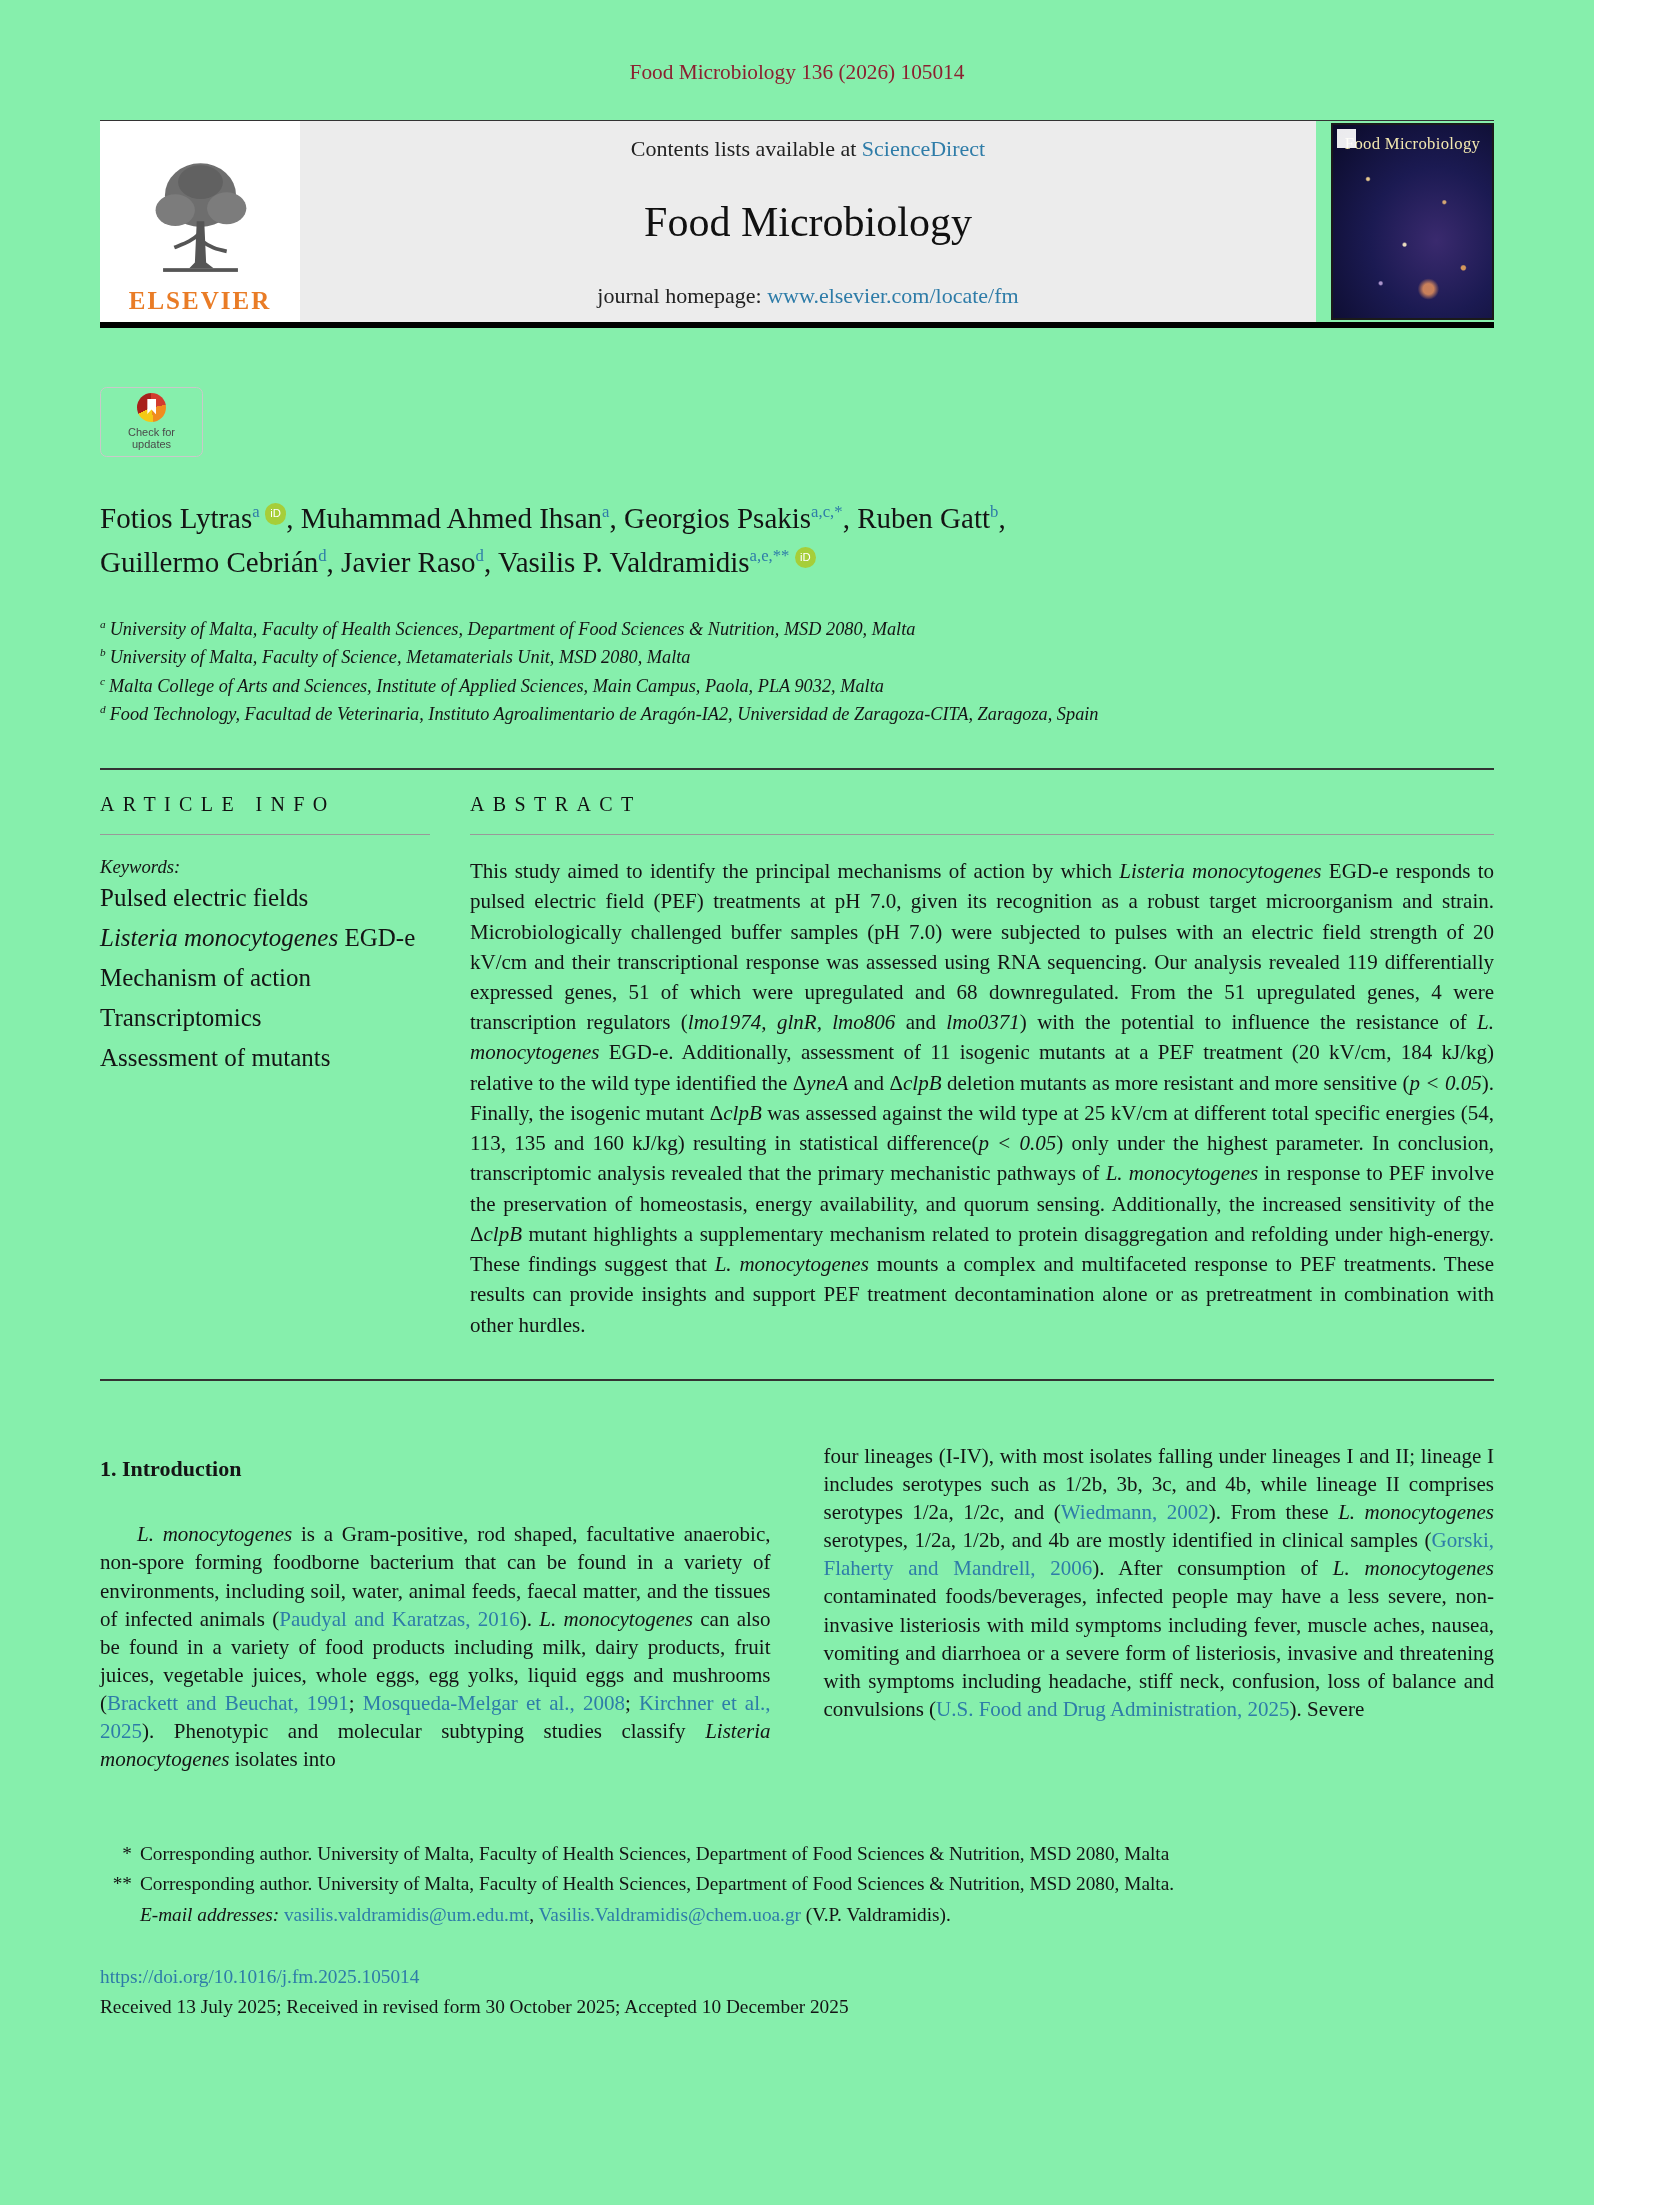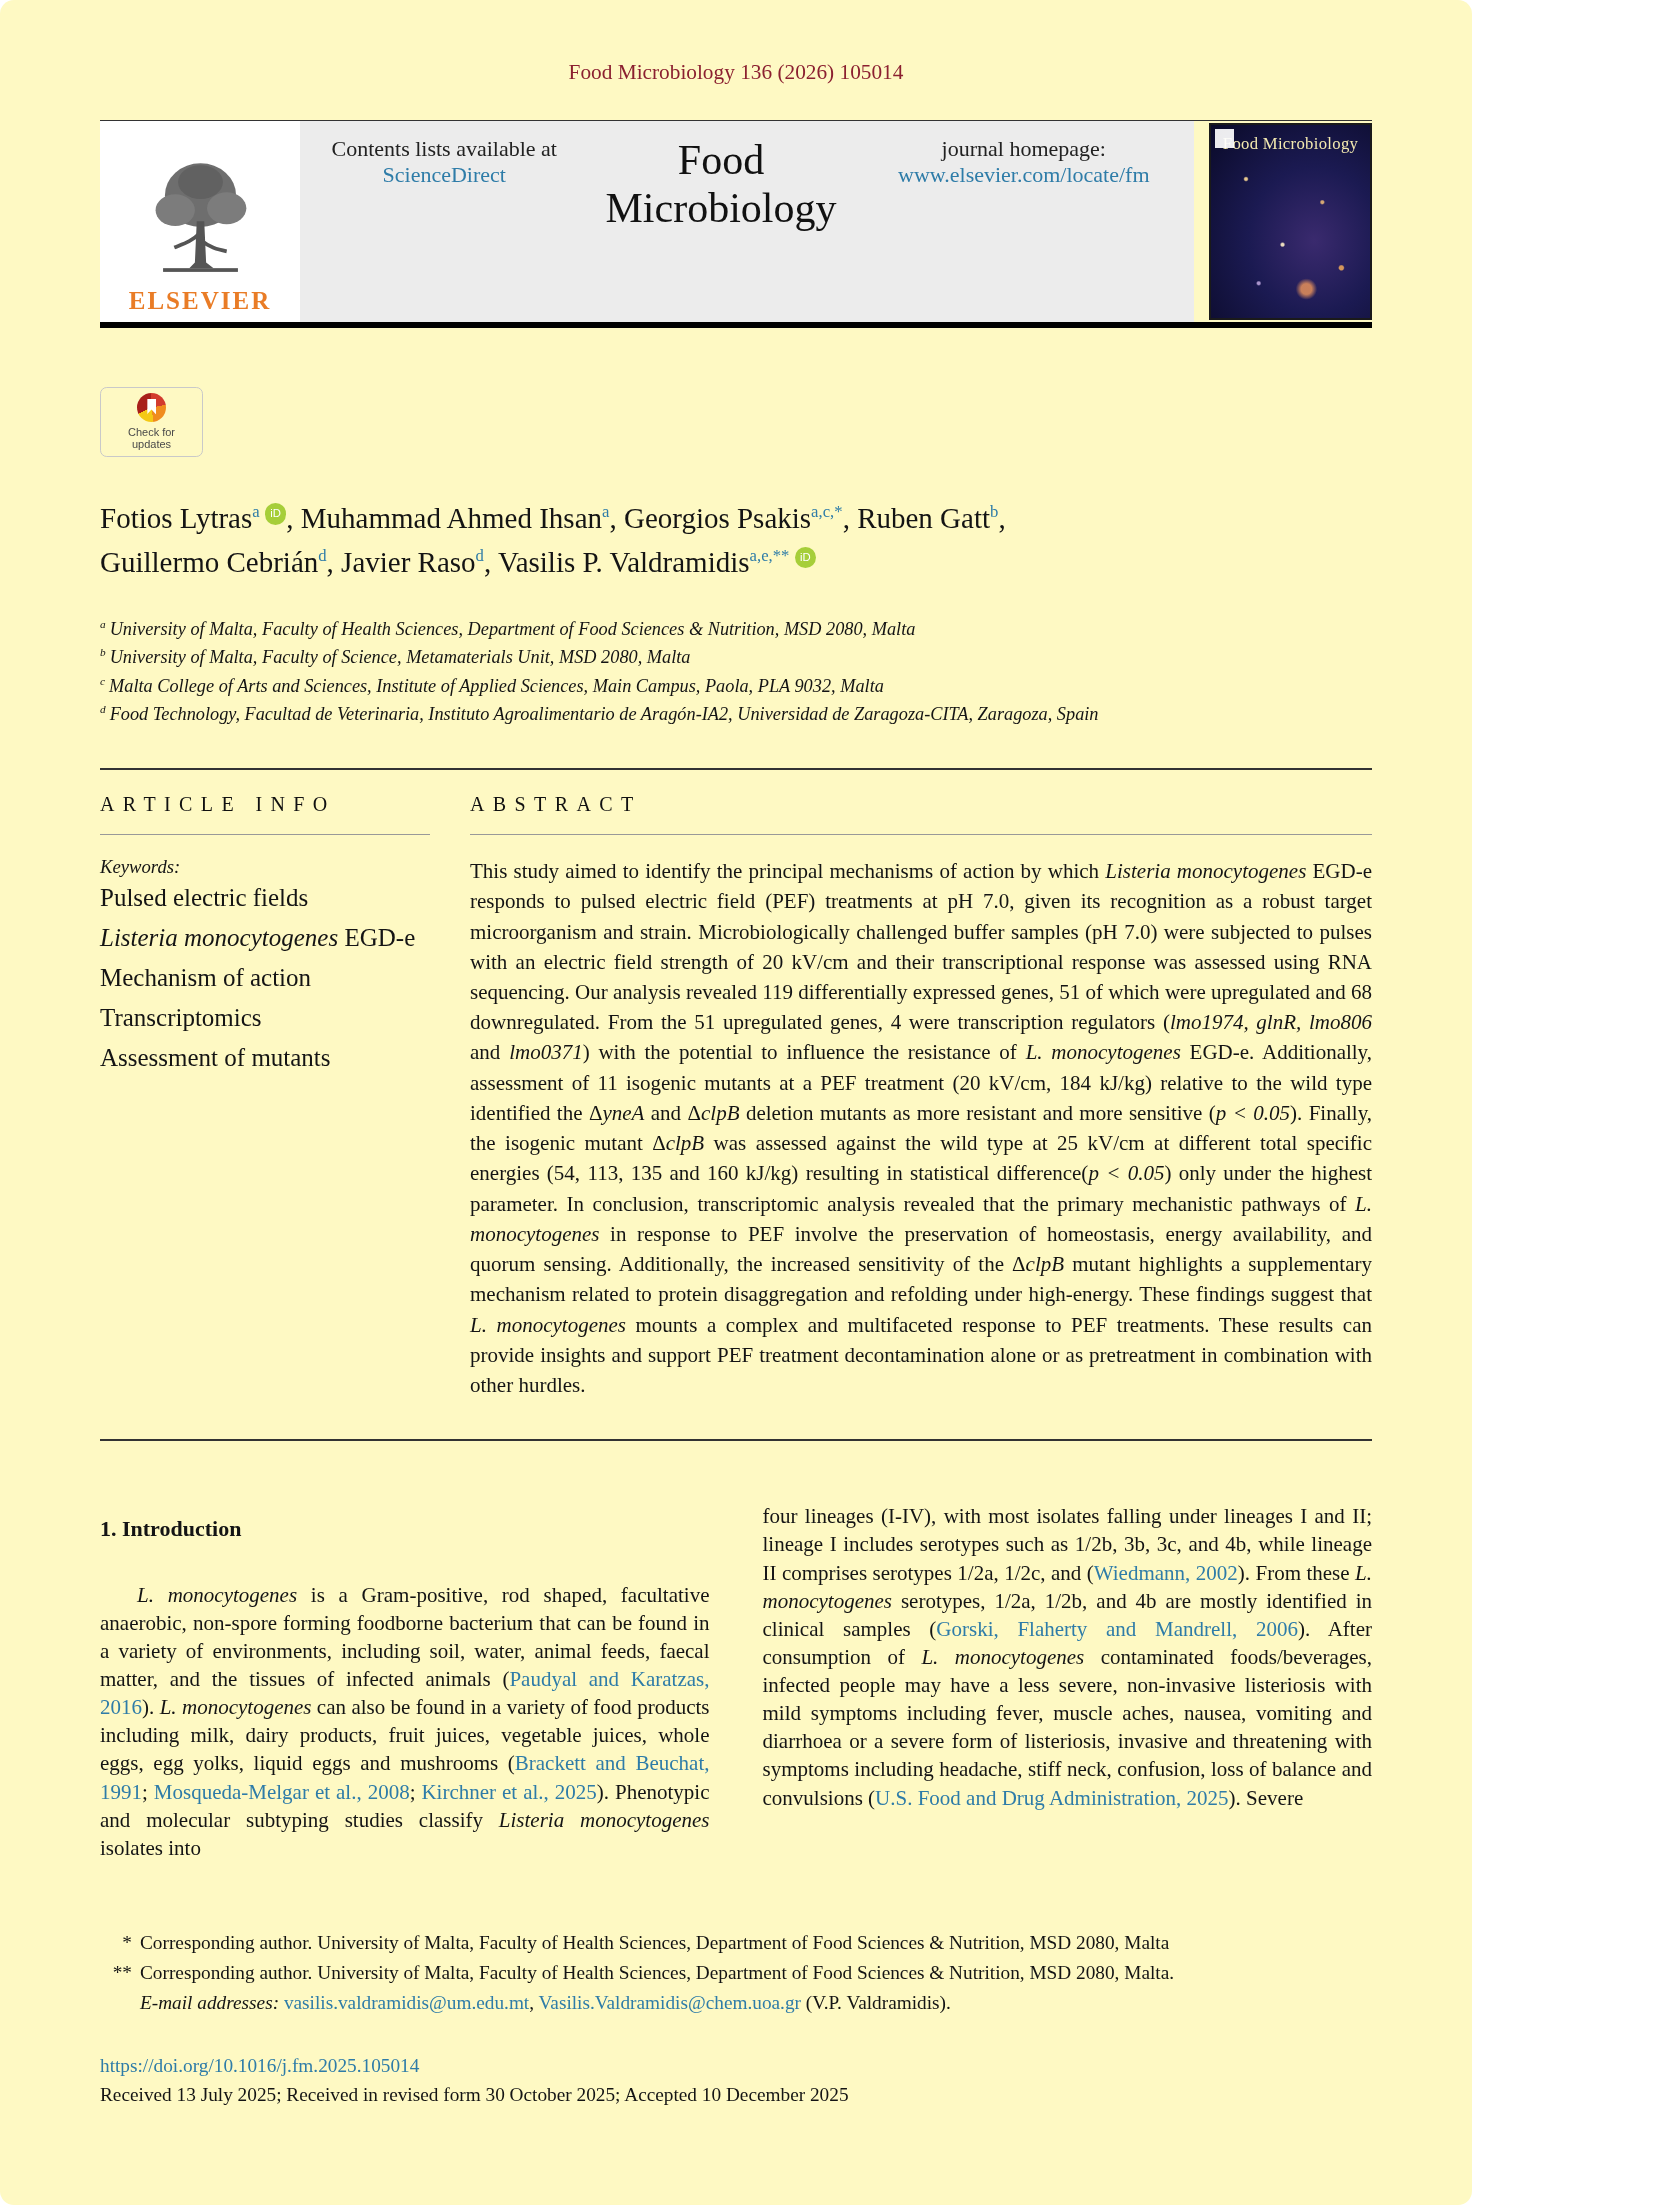--- a/index.html
+++ b/index.html
@@ -1,24 +1,23 @@
 <!DOCTYPE html>
 <html style="font-size:10.7px"><head>
 <meta charset="utf-8">
 <style>
   html, body { margin: 0; padding: 0; background: #fff; }
   .page {
     position: relative;
-    width: 1472px;
+    width: 1594px;
     height: 2205px;
-    background: #fef9c3;
+    background: #86efac;
     font-family: "Liberation Serif", serif;
     color: #141414;
     overflow: hidden;
-    border-radius: 14px;
   }
   .inner { margin: 0 100px; }
   .lnk { color: #2e7ca8; text-decoration: none; cursor: pointer; }
 
   
   .citation {
     padding-top: 60px;
     text-align: center;
     font-size: 21.3px;
     color: #8b2030;
@@ -47,21 +46,21 @@
     letter-spacing: 2px;
     color: #e97c26;
     font-weight: 600;
     margin-top: 2.7px;
   }
   .mast-center {
     flex: 1;
     background: #ececec;
     margin-right: 15px;
     display: flex;
-    flex-direction: row;
+    flex-direction: column;
     justify-content: space-between;
     text-align: center;
     padding: 14.7px 6.7px 13.3px;
     gap: 12px;
   }
   .contents-line, .homepage-line { font-size: 22px; color: #222; }
   .journal-title { font-size: 42px; color: #111; }
   .mast-right { width: 163px; display: flex; align-items: center; }
   .cover {
     position: relative;

